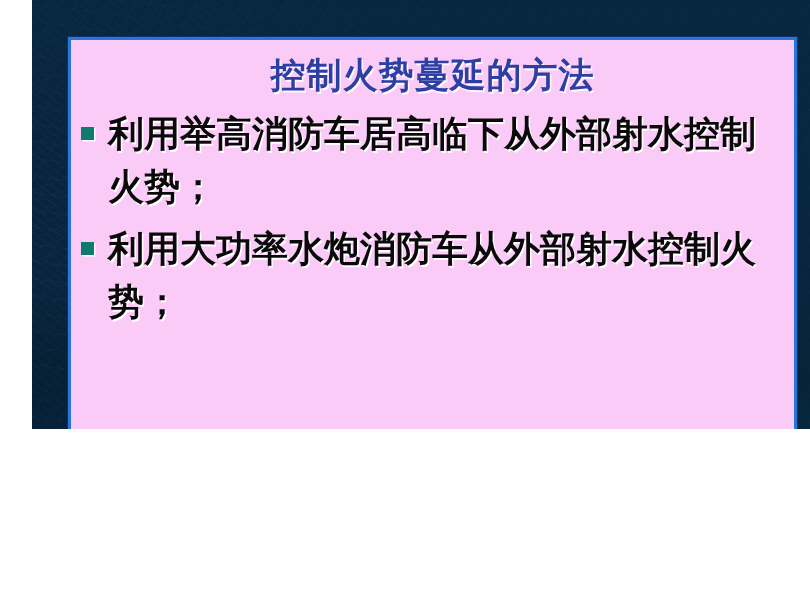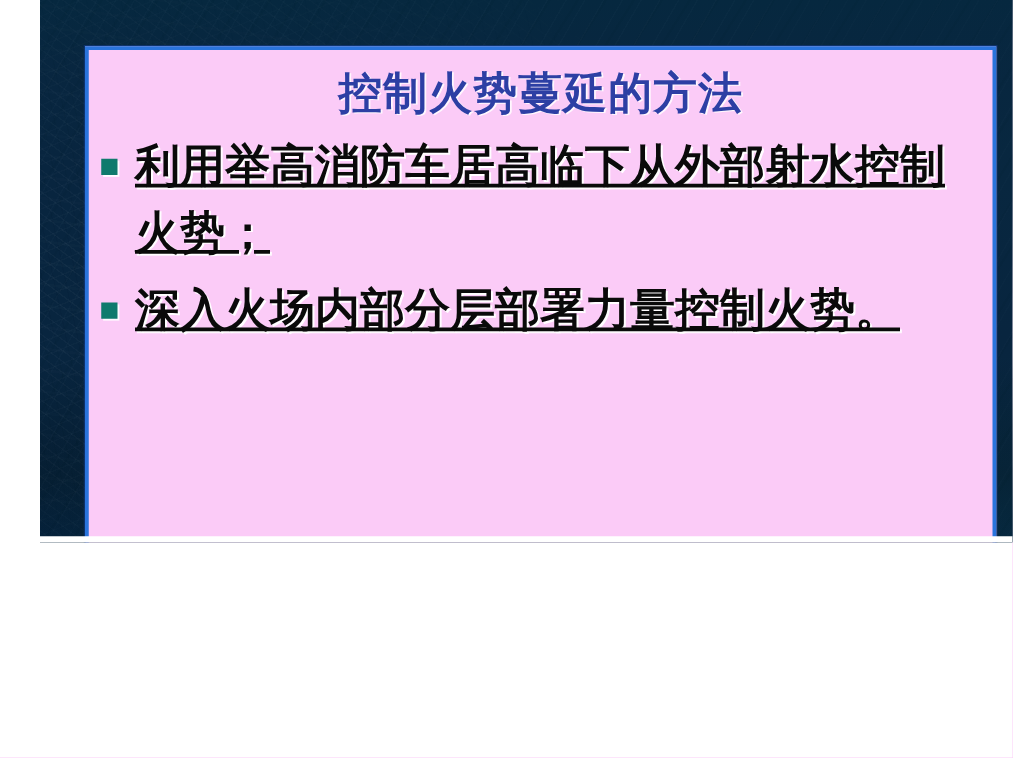--- a/index.html
+++ b/index.html
@@ -115,21 +115,20 @@
   }
   .bullet-text {
     flex: 1 1 auto;
     font-size: 36px;
     line-height: 53px;
     font-weight: bold;
     color: #0a0a0a;
     letter-spacing: 0px;
     text-shadow: 1.5px 1.5px 0 rgba(255,255,255,0.95);
     text-indent: 0;
-    text-decoration: underline;
   }
 </style>
 </head>
 <body>
 
 <div id="slide">
 
   <div class="bg-base"></div>
   <div class="bg-tone"></div>
   <div class="bg-teal"></div>
@@ -140,24 +139,24 @@
 
     <h1 class="slide-title">控制火势蔓延的方法</h1>
 
     <ul class="bullet-list">
 
       <li class="bullet-item">
         <span class="bullet-marker"></span>
         <span class="bullet-text">利用举高消防车居高临下从外部射水控制火势；</span>
       </li>
 
+      <li class="bullet-item">
+        <span class="bullet-marker"></span>
+        <span class="bullet-text">利用大功率水炮消防车从外部射水控制火势；</span>
+      </li>
 
 
-      <li class="bullet-item">
-        <span class="bullet-marker"></span>
-        <span class="bullet-text">深入火场内部分层部署力量控制火势。</span>
-      </li>
 
     </ul>
   </div>
 
   <div class="bottom-strip"></div>
 </div>
 
 </body></html>

